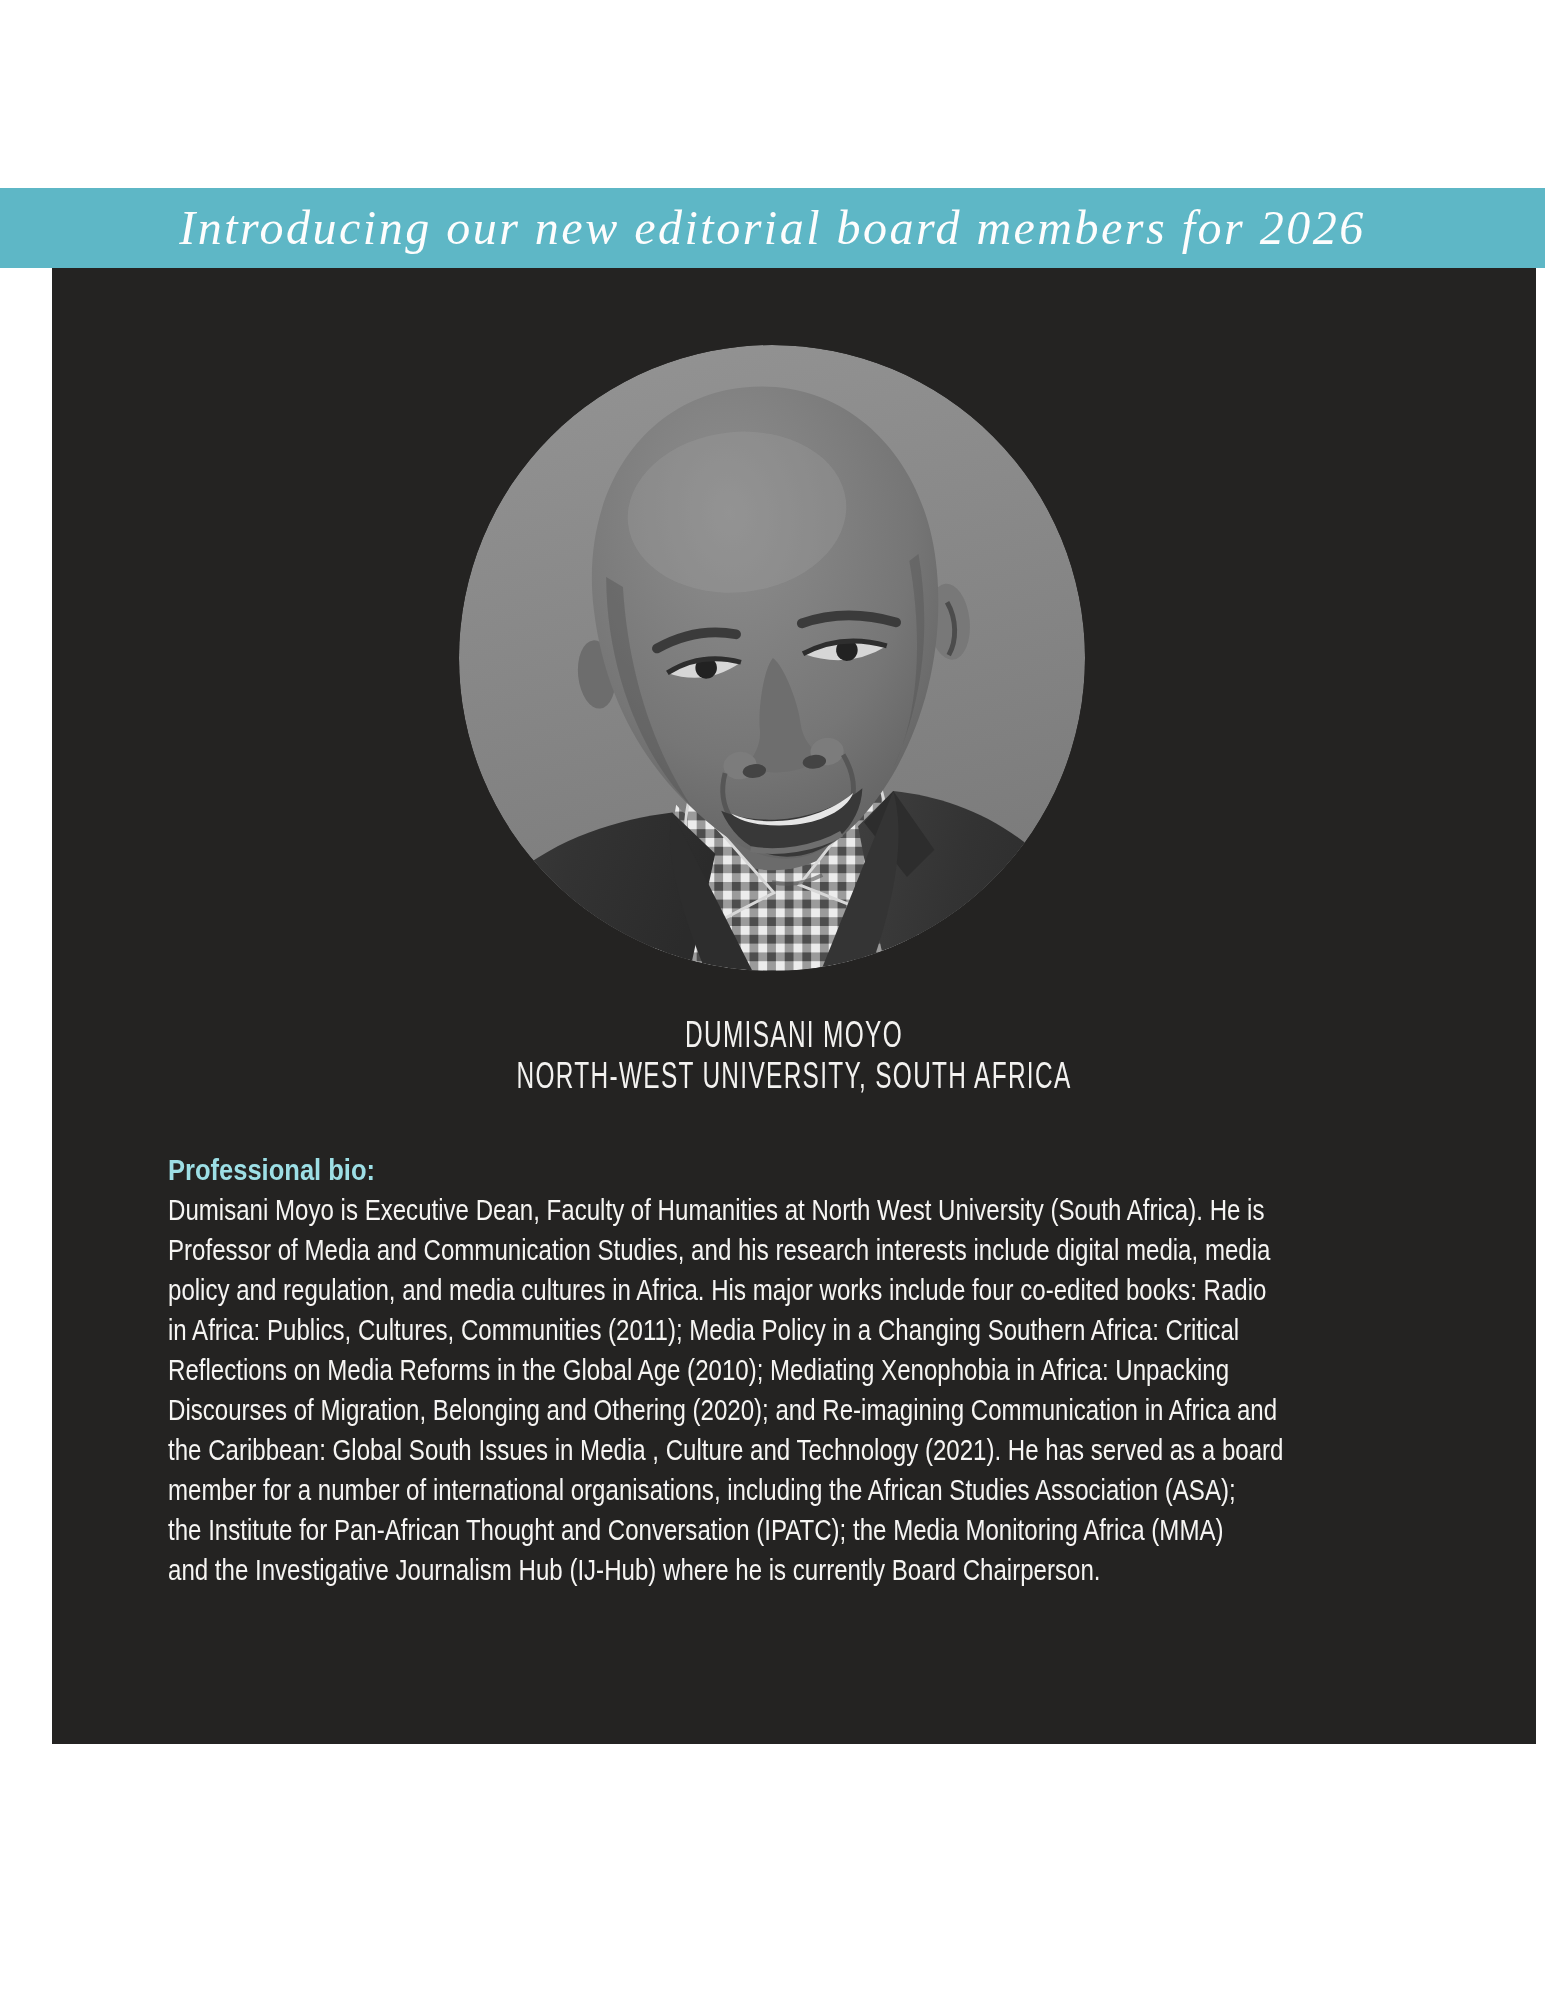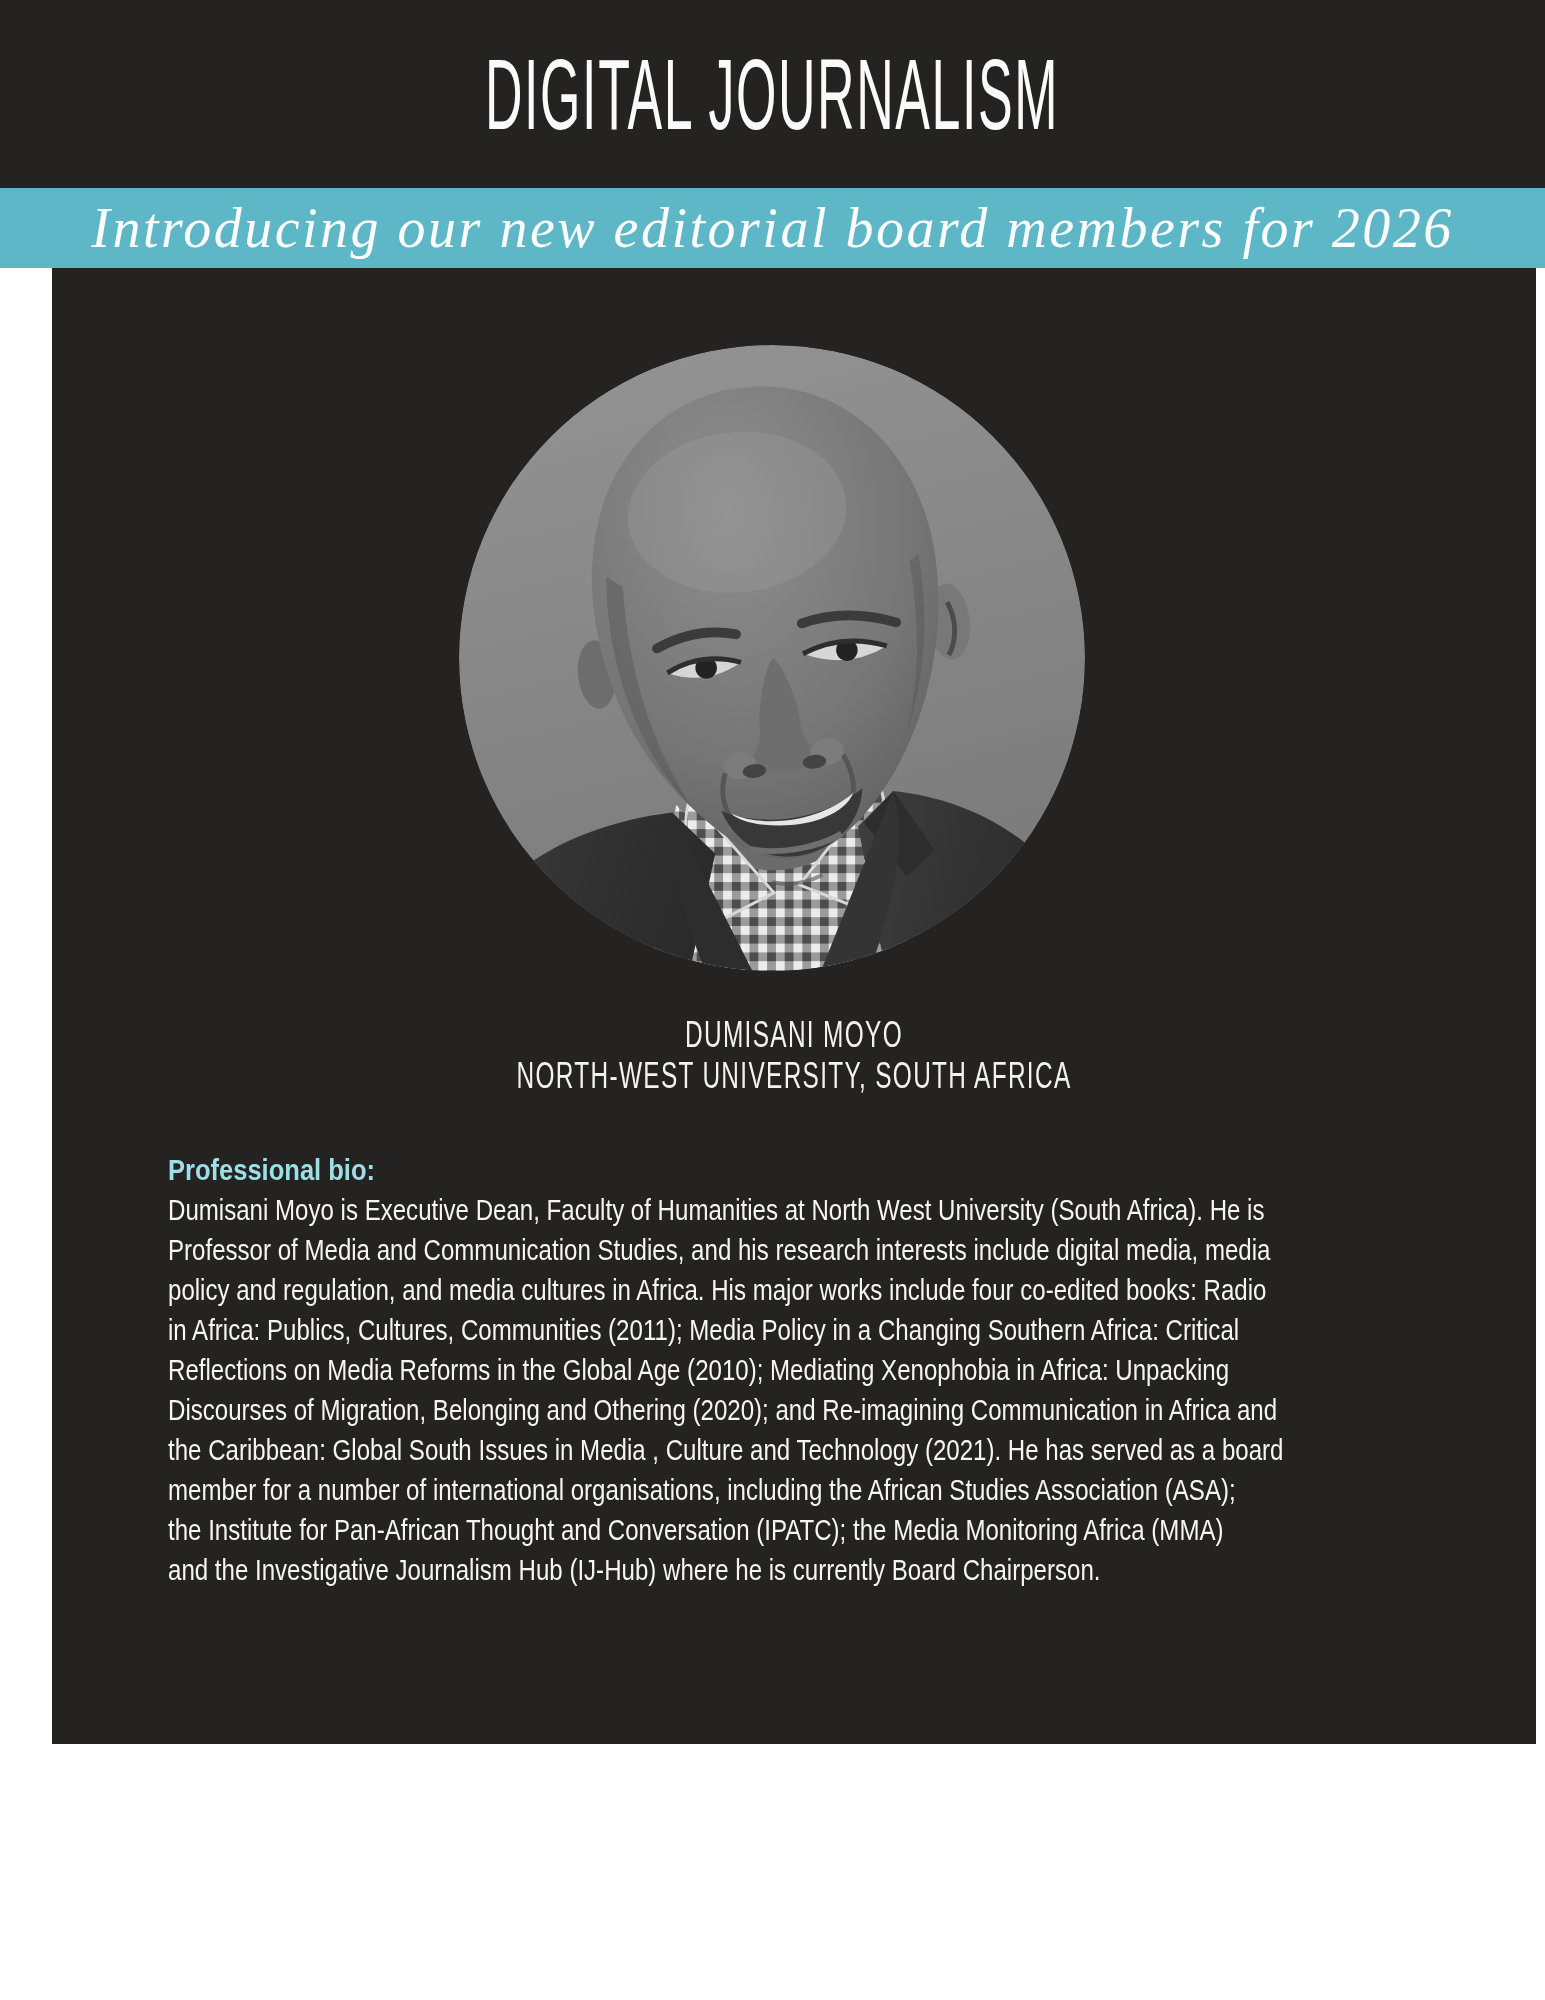--- a/index.html
+++ b/index.html
@@ -16,21 +16,21 @@
     color:#fafafa;font-size:100px;font-weight:400;letter-spacing:3px;
     white-space:nowrap;transform:scaleX(0.52);line-height:1;
   }
   
   .banner{
     position:absolute;left:0;top:188px;width:1545px;height:80px;
     background:#5eb7c6;display:flex;align-items:center;justify-content:center;
   }
   .banner-text{
     font-family:"Liberation Serif", serif;font-style:italic;
-    color:#fdfdfd;font-size:56px;letter-spacing:2.5px;white-space:nowrap;line-height:1;
+    color:#fdfdfd;font-size:48px;letter-spacing:2.5px;white-space:nowrap;line-height:1;
   }
   
   .panel{
     position:absolute;left:52px;top:268px;width:1441px;height:1476px;
     background:#242322;overflow:hidden;padding-left:43px;
   }
   
   .photo{
     position:absolute;left:407px;top:77px;width:626px;height:626px;
     border-radius:50%;overflow:hidden;filter:grayscale(1);
@@ -59,23 +59,20 @@
     color:#f6f5f3;font-size:29px;line-height:40px;white-space:nowrap;
     transform:scaleX(0.83);transform-origin:left center;
   }
   .funfact-text{margin-top:2px;}
 </style>
 </head>
 <body>
 
 <div class="page">
 
-  <div class="header">
-    <div class="header-title">DIGITAL JOURNALISM</div>
-  </div>
 
   <div class="banner">
     <div class="banner-text">Introducing our new editorial board members for 2026</div>
   </div>
 
   <div class="panel">
 
     <div class="photo">
       <svg viewBox="0 0 640 640" xmlns="http://www.w3.org/2000/svg">
         <defs>

